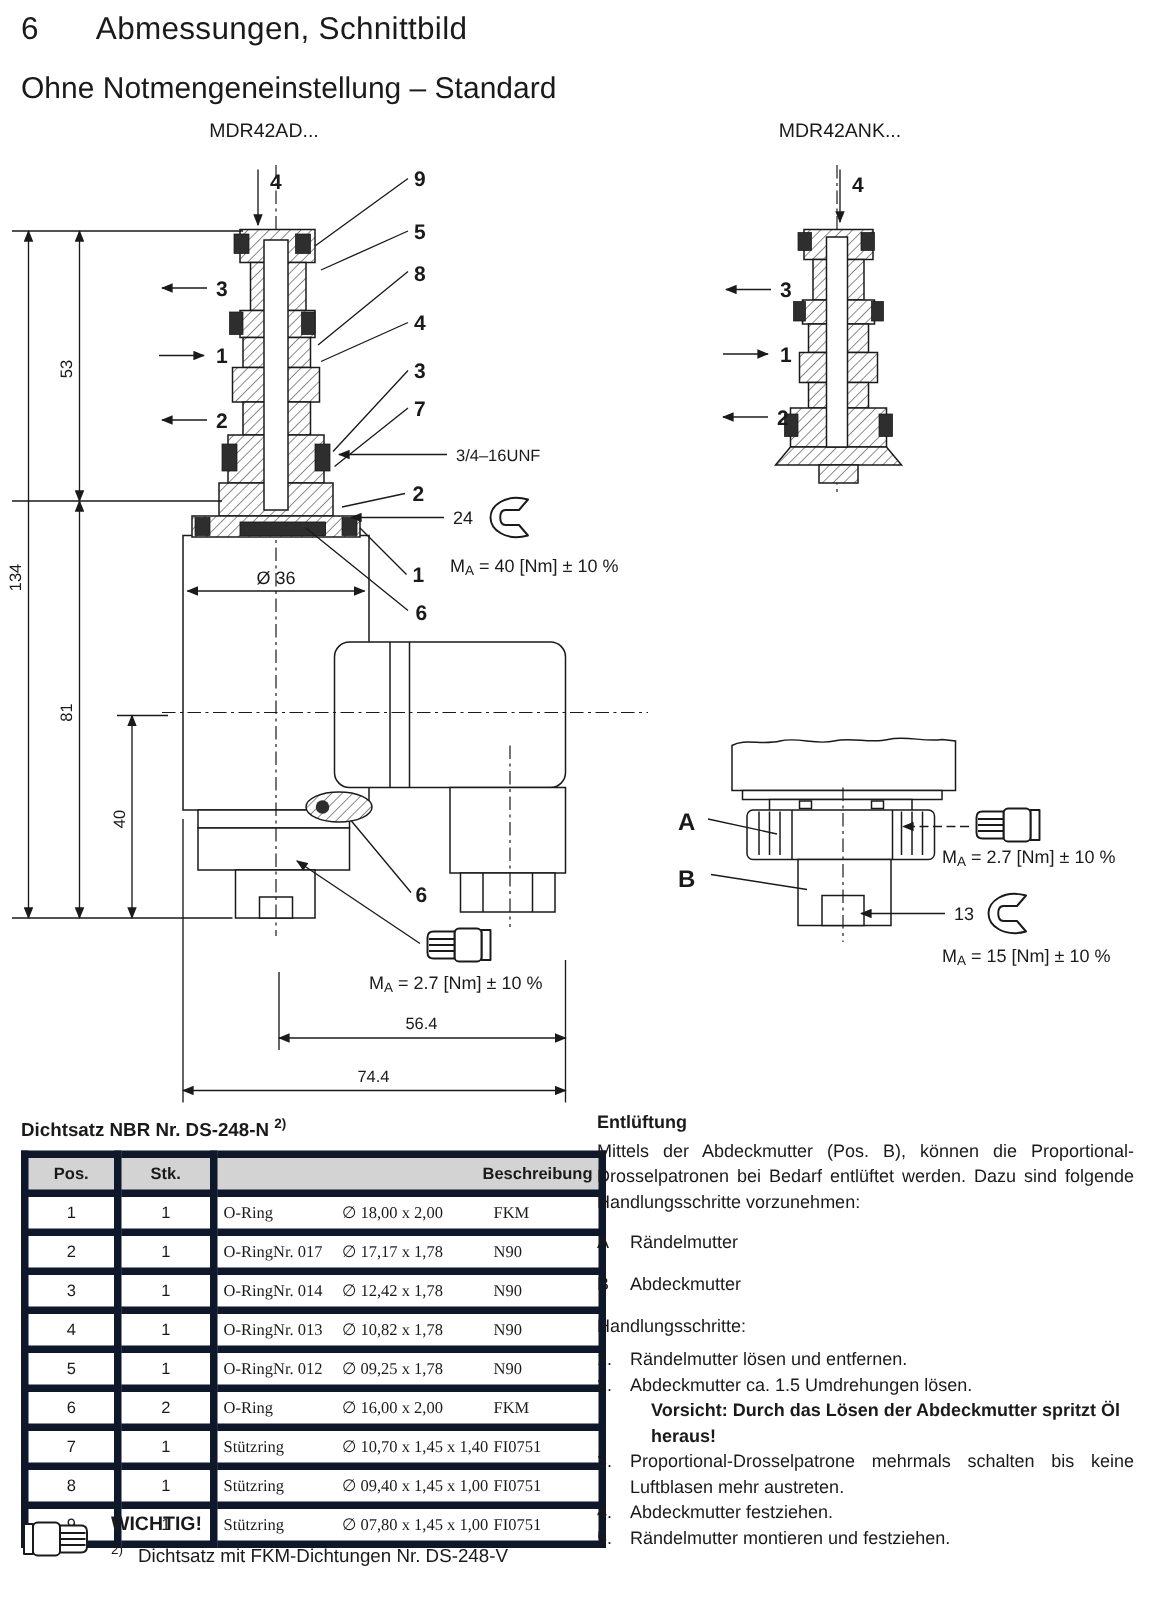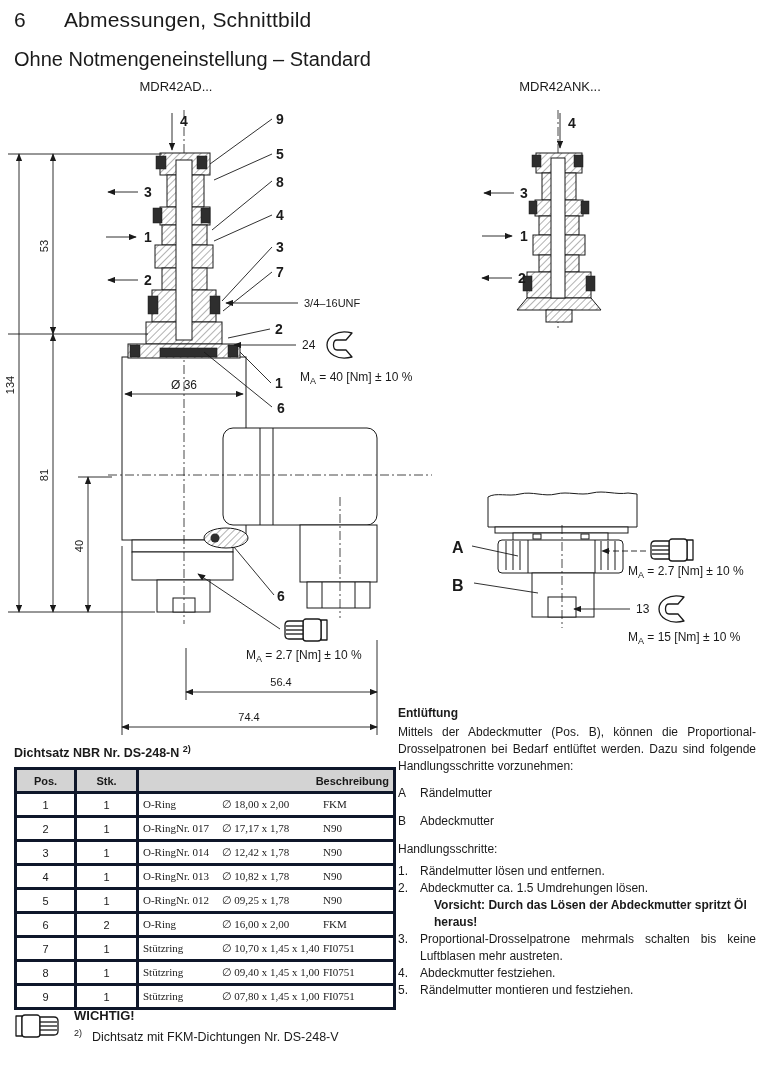--- a/index.html
+++ b/index.html
@@ -6,21 +6,21 @@
   .page{position:relative;width:766px;height:1070px;background:#fff;overflow:hidden;
         font-family:"Liberation Sans",sans-serif;color:#1a1a1a;}
   .abs{position:absolute;}
   .h1{font-size:21px;letter-spacing:0.2px;display:flex;gap:38px;}
   .h2{font-size:20px;}
   .figlabel{font-size:13px;text-align:center;width:160px;}
   
   .tbl-title{font-size:12.5px;font-weight:bold;}
   .tbl-title sup{font-size:9px;}
   table.seals{border-collapse:collapse;margin-top:7px;}
-  table.seals th,table.seals td{border:3px solid #0f172a;font-size:11px;padding:0 4px;height:21px;}
+  table.seals th,table.seals td{border:5px solid #0f172a;font-size:11px;padding:0 4px;height:21px;}
   table.seals th{background:#d3d3d3;font-weight:bold;text-align:right;}
   table.seals th.c,table.seals td.c{text-align:center;}
   td.desc{width:246px;font-family:Liberation Serif, serif;}
   .c-name{display:inline-block;width:33px;white-space:nowrap;overflow:visible;}
   .c-nr{display:inline-block;width:46px;white-space:nowrap;}
   .c-size{display:inline-block;width:101px;white-space:nowrap;}
   .c-mat{display:inline-block;white-space:nowrap;}
   
   .vent{width:358px;font-size:12px;line-height:17px;}
   .vent .head{font-weight:bold;}
@@ -365,21 +365,21 @@
       </g>
     </svg>
     <div class="imp-txt">
       <div class="head">WICHTIG!</div>
       <div class="foot">
         <sup>2)</sup><span>Dichtsatz mit FKM-Dichtungen Nr. DS-248-V</span>
       </div>
     </div>
   </div>
 
-  <div class="abs vent" style="left:398px;top:705px">
+  <div class="abs vent" style="left:398px;top:740px">
     <div class="head">Entlüftung</div>
     <p>Mittels der Abdeckmutter (Pos. B), können die Proportional-Drosselpatronen bei Bedarf entlüftet werden. Dazu sind folgende Handlungsschritte vorzunehmen:</p>
 
     <div class="legend-row">
       <span class="k">A</span>
       <span>Rändelmutter</span>
     </div>
     <div class="legend-row">
       <span class="k">B</span>
       <span>Abdeckmutter</span>

